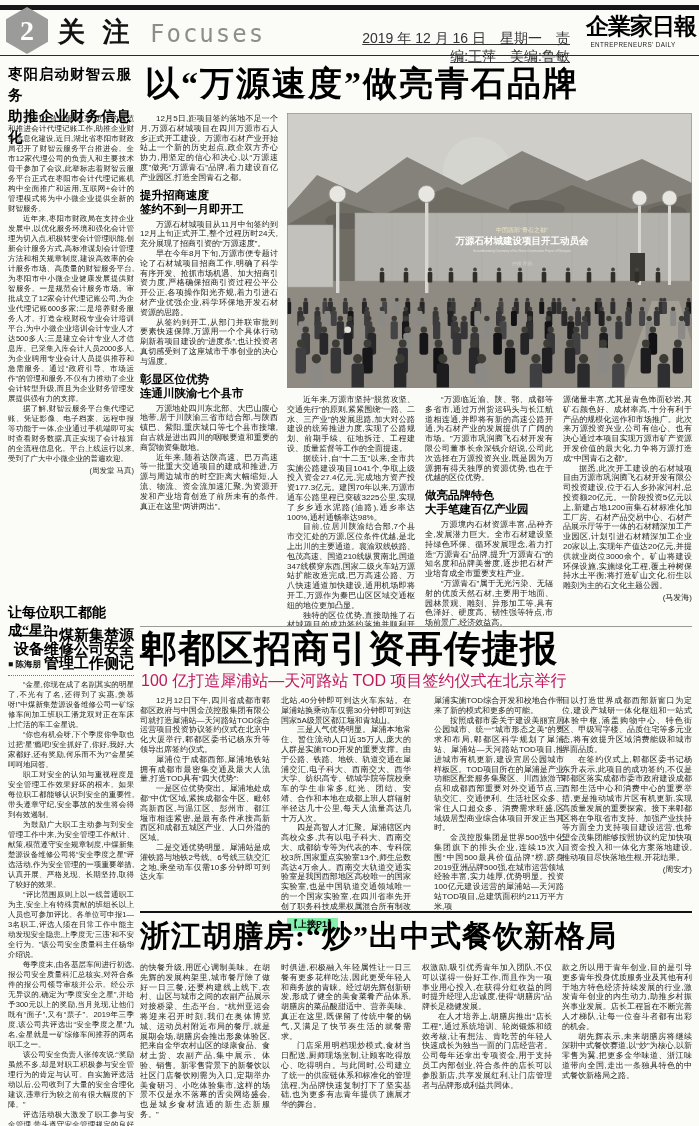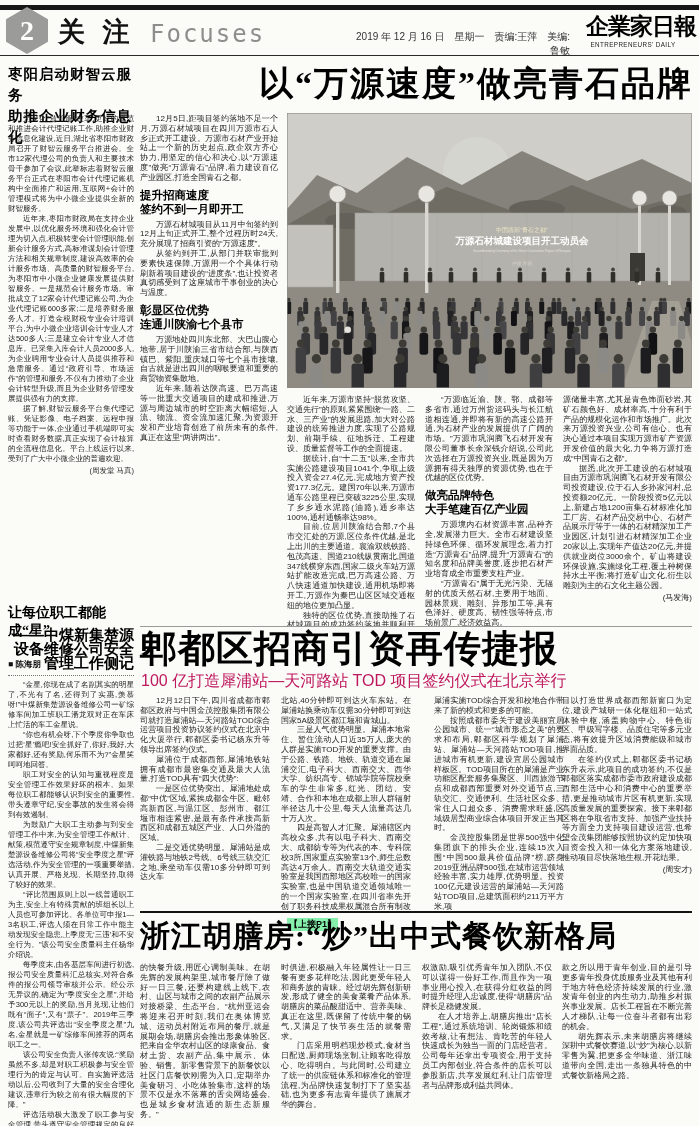--- a/index.html
+++ b/index.html
@@ -8,21 +8,21 @@
   
   .topbar{position:absolute;left:0;top:5px;right:0;height:5px;background:#171717;}
   .badge{position:absolute;left:6px;top:7px;width:42px;height:47px;background:#9b9b99;
          clip-path:polygon(50% 0,100% 26%,100% 74%,50% 100%,0 74%,0 26%);
          display:flex;align-items:center;justify-content:center;}
   .badge span{color:#fff;font:bold 28px "Liberation Serif",serif;}
   .section-cn{position:absolute;left:58px;top:17px;font:bold 27px/30px "Liberation Sans",sans-serif;
               letter-spacing:5px;color:#111;}
   .section-en{position:absolute;left:150px;top:20px;font:24px/28px "DejaVu Sans Mono",monospace;
               color:#8d8d8b;letter-spacing:2px;}
-  .dateline{position:absolute;left:355px;top:30px;width:215px;font-size:10px;color:#333;text-align:right;}
+  .dateline{position:absolute;left:355px;top:30px;width:215px;font-size:14px;color:#333;text-align:right;text-decoration:underline;}
   .masthead-cn{position:absolute;left:570px;top:14px;width:126px;text-align:right;
                font:900 23px/26px "Liberation Serif",serif;color:#000;letter-spacing:-1px;}
   .masthead-en{position:absolute;left:570px;top:41px;width:126px;text-align:center;
                font-size:6.3px;letter-spacing:.4px;color:#222;}
   .header-rule{position:absolute;left:0;top:55px;right:0;height:1px;background:#2a2a2a;}
   
   .col{position:absolute;overflow:hidden;text-align:justify;}
   .bt{font-size:8px;line-height:9.8px;color:#242424;}
   .rail{font-size:7.5px;line-height:10px;color:#242424;}
   .para{margin:0;text-indent:2em;}
@@ -33,21 +33,21 @@
           font-family:"Liberation Sans",sans-serif;}
   
   .hl{font-family:"Liberation Serif",serif;font-weight:900;color:#000;}
   .rail-hl1{position:absolute;left:8px;top:64px;width:126px;font-size:14.5px;line-height:21px;
             white-space:pre-line;letter-spacing:1px;}
   .rail-hl2{position:absolute;left:8px;top:604px;width:126px;font-size:14px;line-height:18px;}
   .rail-sub2{position:absolute;left:8px;top:628px;width:126px;font-weight:bold;font-size:15px;
              line-height:14px;color:#000;text-align:right;}
   .rail-author{position:absolute;left:8px;top:659px;width:126px;font-size:8.5px;font-weight:bold;
                border-bottom:1px dotted #777;padding-bottom:4px;color:#111;}
-  .hl-wanyuan{position:absolute;left:145px;top:63px;width:548px;text-align:right;
+  .hl-wanyuan{position:absolute;left:145px;top:63px;width:548px;text-align:left;
               font-size:34px;line-height:42px;letter-spacing:2px;}
   .hl-pidu{position:absolute;left:140px;top:628px;width:552px;font-size:37px;line-height:42px;
            letter-spacing:1px;}
   .sub-pidu{position:absolute;left:141px;top:671px;width:552px;font-size:16px;line-height:19px;
             color:#be185d;font-family:"Liberation Sans",sans-serif;}
   .hl-hsf{position:absolute;left:140px;top:917px;width:552px;font-size:30px;line-height:38px;
           letter-spacing:1px;}
   .marker{position:absolute;left:287px;top:897px;font-size:9px;font-weight:bold;color:#000;
           background:#86efac;padding:0 2px;margin-top:21px;}
   .rule-mid{position:absolute;left:140px;top:626px;width:552px;height:1px;background:#9a9a96;}
@@ -93,20 +93,21 @@
       <p class="para">该公司安全负责人张传友说:“奖励虽然不多,却是对职工积极参与安全管理行为的肯定与认可。自实施评选活动以后,公司收到了大量的安全合理化建议,违章行为较之前有很大幅度的下降。”</p>
       <p class="para">评选活动极大激发了职工参与安全管理,带头遵守安全管理规定的良好风气。</p>
     </div>
 
   <div class="hl-wanyuan hl">以“万源速度”做亮青石品牌</div>
   <div class="col bt" style="left:140px;top:114px;width:138px;height:496px">
       <p class="para">12月5日,距项目签约落地不足一个月,万源石材城项目在四川万源市石人乡正式开工建设。万源市石材产业开始站上一个新的历史起点,政企双方齐心协力,用坚定的信心和决心,以“万源速度”做亮“万源青石”品牌,着力建设百亿产业园区,打造全国青石之都。</p>
       <div class="colsub">提升招商速度
 签约不到一月即开工</div>
       <p class="para">万源石材城项目从11月中旬签约到12月上旬正式开工,整个过程历时24天,充分展现了招商引资的“万源速度”。</p>
+      <p class="para">早在今年8月下旬,万源市便专题讨论了石材城项目招商工作,明确了科学有序开发、抢抓市场机遇、加大招商引资力度,严格确保招商引资过程公平公开公正,各项操作阳光齐规,着力引进石材产业优强企业,科学环保地开发石材资源的思路。</p>
       <p class="para">从签约到开工,从部门并联审批到要素快速保障,万源用一个个具体行动刷新着项目建设的“进度条”,也让投资者真切感受到了这座城市干事创业的决心与温度。</p>
       <div class="colsub">彰显区位优势
 连通川陕渝七个县市</div>
       <p class="para">万源地处四川东北部、大巴山腹心地带,居于川陕渝三省市结合部,与陕西镇巴、紫阳,重庆城口等七个县市接壤,自古就是进出四川的咽喉要道和重要的商贸物资集散地。</p>
       <p class="para">近年来,随着达陕高速、巴万高速等一批重大交通项目的建成和推进,万源与周边城市的时空距离大幅缩短,人流、物流、资金流加速汇聚,为资源开发和产业培育创造了前所未有的条件,真正在这里“两讲两出”。</p>
     </div>
 
   <svg class="photo" viewBox="0 0 405 275">
     <rect x="0" y="0" width="405" height="275" fill="#cfcec9"></rect>
     <circle cx="190" cy="58" r="34" fill="#ffffff" opacity="0.14"></circle>

